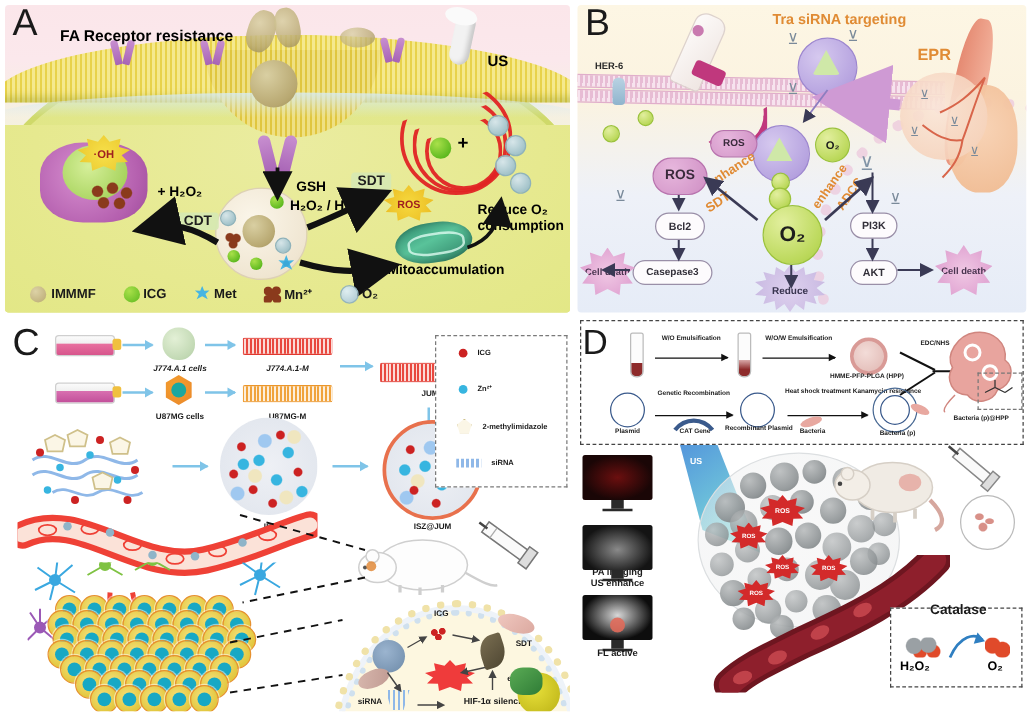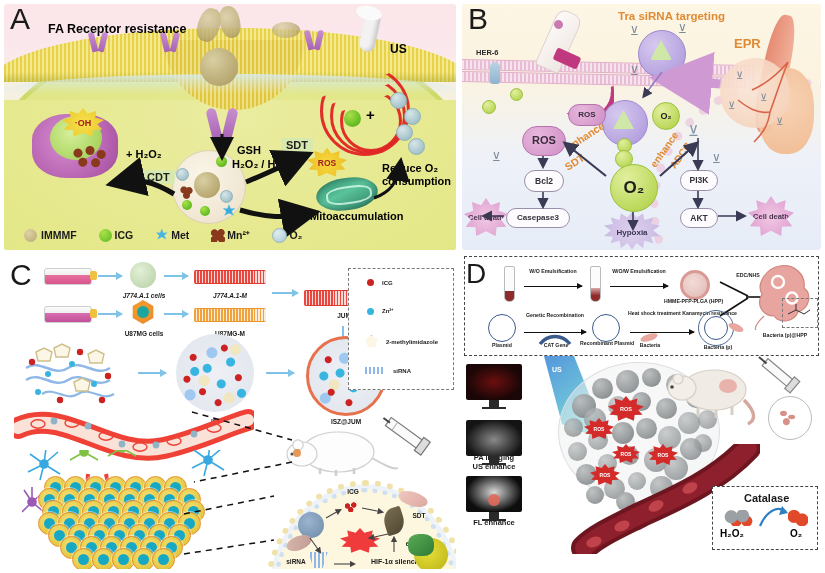--- a/index.html
+++ b/index.html
@@ -323,21 +323,21 @@
     <div class="starCell" style="left:2px;top:194px;width:44px;height:40px;font-size:7.5px;">Cell death</div>
 
     <div style="position:absolute;left:226px;top:118px;font-size:15px;color:#8194a6;">⊻</div>
     <div class="node nodeWhite" style="left:218px;top:166px;width:36px;height:19px;font-size:8.5px;">PI3K</div>
     <div class="node nodeWhite" style="left:218px;top:204px;width:36px;height:18px;font-size:8.5px;">AKT</div>
     <div class="starCell" style="left:286px;top:192px;width:46px;height:42px;font-size:7.5px;">Cell death</div>
 
     <div style="position:absolute;left:142px;top:208px;width:56px;height:40px;
       background:radial-gradient(circle,#ddd0ee,#c6b6e0);
       clip-path:polygon(50% 0%,58% 14%,70% 4%,72% 20%,88% 14%,84% 30%,100% 34%,88% 46%,100% 60%,84% 62%,88% 78%,72% 72%,70% 90%,58% 78%,50% 94%,42% 78%,30% 90%,28% 72%,12% 78%,16% 62%,0% 60%,12% 46%,0% 34%,16% 30%,12% 14%,28% 20%,30% 4%,42% 14%);"></div>
-    <div class="lbl" style="left:146px;top:224px;width:48px;text-align:center;font-size:8px;font-weight:bold;color:#3a3550;">Hypoxia</div>
+    <div class="lbl" style="left:146px;top:224px;width:48px;text-align:center;font-size:8px;font-weight:bold;color:#3a3550;">Reduce</div>
 
     <div class="enh" style="left:102px;top:126px;font-size:10.5px;transform:rotate(-33deg);">enhance</div>
     <div class="enh" style="left:102px;top:152px;font-size:10.5px;transform:rotate(-33deg);">SDT</div>
     <div class="enh" style="left:182px;top:140px;font-size:10px;transform:rotate(-55deg);">enhance</div>
     <div class="enh" style="left:204px;top:146px;font-size:10px;transform:rotate(-55deg);">ADCC</div>
 
     <div style="position:absolute;left:300px;top:10px;width:26px;height:120px;border-radius:40%;
       background:linear-gradient(90deg,#e58a72,#f2b09a);transform:rotate(12deg);"></div>
     <div style="position:absolute;left:296px;top:64px;width:56px;height:86px;border-radius:44%;
       background:radial-gradient(circle at 45% 40%,#f8d2b4,#f0b98e);opacity:.95;"></div>
@@ -835,21 +835,21 @@
         <path d="M4,14 L12,10 L20,14 M12,10 L12,4 M20,14 L26,10"></path>
       </g>
     </svg>
     <div class="dlab" style="left:292px;top:78px;width:62px;">Bacteria (p)@HPP</div>
 
     <div class="monitor" style="left:4px;top:110px;background:radial-gradient(ellipse at 50% 50%,#6b0f0f,#1a0606 70%);"></div>
     <div class="mlab" style="left:0px;top:152px;margin-top:47px;">PA imaging</div>
     <div class="monitor" style="left:4px;top:166px;background:radial-gradient(ellipse at 50% 55%,#8a8a8a,#141414 72%);"></div>
     <div class="mlab" style="left:0px;top:208px;">US enhance</div>
     <div class="monitor" style="left:4px;top:222px;background:radial-gradient(ellipse at 50% 45%,#d8d8d8,#0d0d0d 70%);"></div>
-    <div class="mlab" style="left:0px;top:264px;">FL enhance</div>
+    <div class="mlab" style="left:0px;top:264px;">FL active</div>
     <div style="position:absolute;left:26px;top:240px;width:12px;height:12px;border-radius:50%;background:#e06a5a;opacity:.9;"></div>
 
     <svg style="position:absolute;left:76px;top:100px;width:80px;height:92px;">
       <path d="M6,2 L36,2 L70,88 L24,70 z" fill="url(#bg1)" opacity=".82"></path>
       <defs>
           <linearGradient id="bg1" x1="0" y1="0" x2="0.6" y2="1">
         <stop offset="0%" stop-color="#2e7fd4"></stop>
             <stop offset="100%" stop-color="#63d9d0"></stop>
           </linearGradient>
         </defs>
@@ -925,21 +925,21 @@
         <line x1="-4" y1="24.5" x2="6" y2="24.5" stroke="#444" stroke-width="2"></line>
       </g>
     </svg>
     <div style="position:absolute;left:306px;top:142px;width:42px;height:42px;border-radius:50%;border:1.4px solid #bbb;background:#fff;"></div>
     <div style="position:absolute;left:316px;top:154px;width:22px;height:18px;
       background:radial-gradient(ellipse at 25% 30%,#d89088 3px,transparent 4px),
                  radial-gradient(ellipse at 62% 50%,#d89088 3px,transparent 4px),
                  radial-gradient(ellipse at 38% 76%,#d89088 3px,transparent 4px);"></div>
 
     <div class="catbox"></div>
-    <div class="lbl" style="left:282px;top:238px;font-size:11px;font-weight:bold;color:#1a1a1a;">Catalase</div>
+    <div class="lbl" style="left:282px;top:228px;font-size:11px;font-weight:bold;color:#1a1a1a;">Catalase</div>
     <div style="position:absolute;left:262px;top:256px;width:30px;height:16px;
       background:radial-gradient(circle at 24% 42%,#9aa0a4 6px,transparent 7px),
                  radial-gradient(circle at 62% 36%,#9aa0a4 6px,transparent 7px),
                  radial-gradient(circle at 40% 72%,#e04a2a 5px,transparent 6px),
                  radial-gradient(circle at 76% 70%,#e04a2a 5px,transparent 6px);"></div>
     <div class="lbl" style="left:258px;top:274px;font-size:10px;font-weight:bold;">H₂O₂</div>
     <svg style="position:absolute;left:296px;top:250px;width:32px;height:26px;">
       <path d="M2,22 C10,4 22,2 28,8" stroke="#2f7fc1" stroke-width="2.2" fill="none"></path>
       <path d="M24,2 L30,9 L21,11 z" fill="#2f7fc1"></path>
     </svg>

